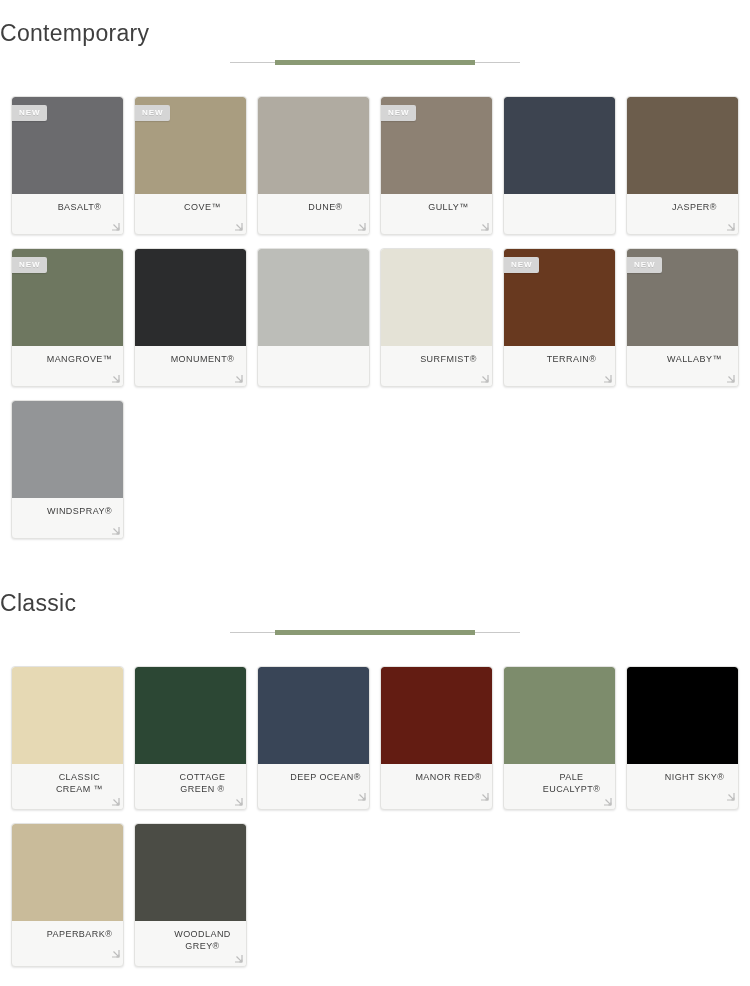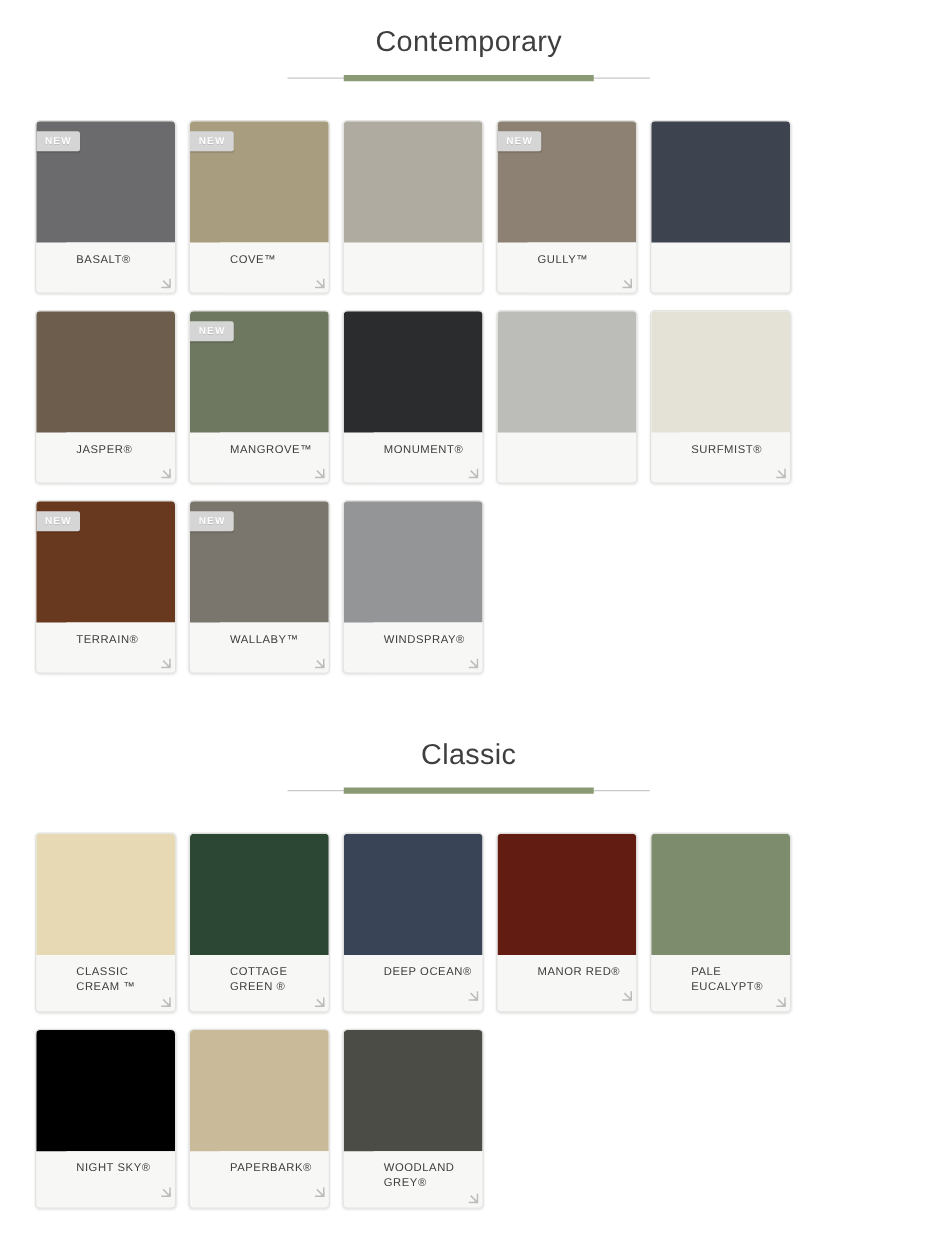--- a/index.html
+++ b/index.html
@@ -19,21 +19,21 @@
   }
 
   .palette-page {
     width: 750px;
     position: relative;
   }
 
   
   .section-header {
     width: 100%;
-    text-align: center;
+    text-align: left;
     position: relative;
   }
   .section-title {
     font-size: 23px;
     font-weight: 400;
     color: #3f3f3f;
     letter-spacing: 0.3px;
     line-height: 1;
     margin: 0;
     padding: 0;
@@ -60,24 +60,25 @@
     top: 1px;
     width: 200px;
     height: 5px;
     background: #8a9a74;
   }
 
   
   .swatch-grid {
     position: relative;
     width: 750px;
-    padding-left: 28px;
+    padding-left: 11px;
     display: flex;
     flex-wrap: wrap;
     gap: 0;
+    text-align: center;
   }
   .swatch-card {
     width: 113px;
     margin-right: 10px;
     margin-bottom: 13px;
     background: #f7f7f6;
     border: 1px solid #e3e3e1;
     border-radius: 4px;
     box-shadow: 0 1px 2px rgba(0,0,0,0.10);
     position: relative;
@@ -177,20 +178,30 @@
               <svg viewBox="0 0 9 9" width="9" height="9" aria-hidden="true">
                 <path d="M8 1 L8 8 L1 8" fill="none" stroke="#8d8d8d" stroke-width="1.2"></path>
                 <path d="M2.5 2.5 L7.6 7.6" fill="none" stroke="#8d8d8d" stroke-width="1.2"></path>
                 <path d="M7.8 7.8 L5.4 7.8 M7.8 7.8 L7.8 5.4" fill="none" stroke="#8d8d8d" stroke-width="1.2"></path>
               </svg>
             </span>
           </div>
         </div>
         <div class="swatch-card">
           <div class="swatch-chip" style="background:#b0aba1;"></div>
+          <div class="swatch-footer">
+            <div class="swatch-name">DUNE®</div>
+            <span class="resize-handle">
+              <svg viewBox="0 0 9 9" width="9" height="9" aria-hidden="true">
+                <path d="M8 1 L8 8 L1 8" fill="none" stroke="#8d8d8d" stroke-width="1.2"></path>
+                <path d="M2.5 2.5 L7.6 7.6" fill="none" stroke="#8d8d8d" stroke-width="1.2"></path>
+                <path d="M7.8 7.8 L5.4 7.8 M7.8 7.8 L7.8 5.4" fill="none" stroke="#8d8d8d" stroke-width="1.2"></path>
+              </svg>
+            </span>
+          </div>
         </div>
         <div class="swatch-card">
           <div class="swatch-chip" style="background:#8d8173;">
             <span class="new-badge">NEW</span>
           </div>
           <div class="swatch-footer">
             <div class="swatch-name">GULLY™</div>
             <span class="resize-handle">
               <svg viewBox="0 0 9 9" width="9" height="9" aria-hidden="true">
                 <path d="M8 1 L8 8 L1 8" fill="none" stroke="#8d8d8d" stroke-width="1.2"></path>

